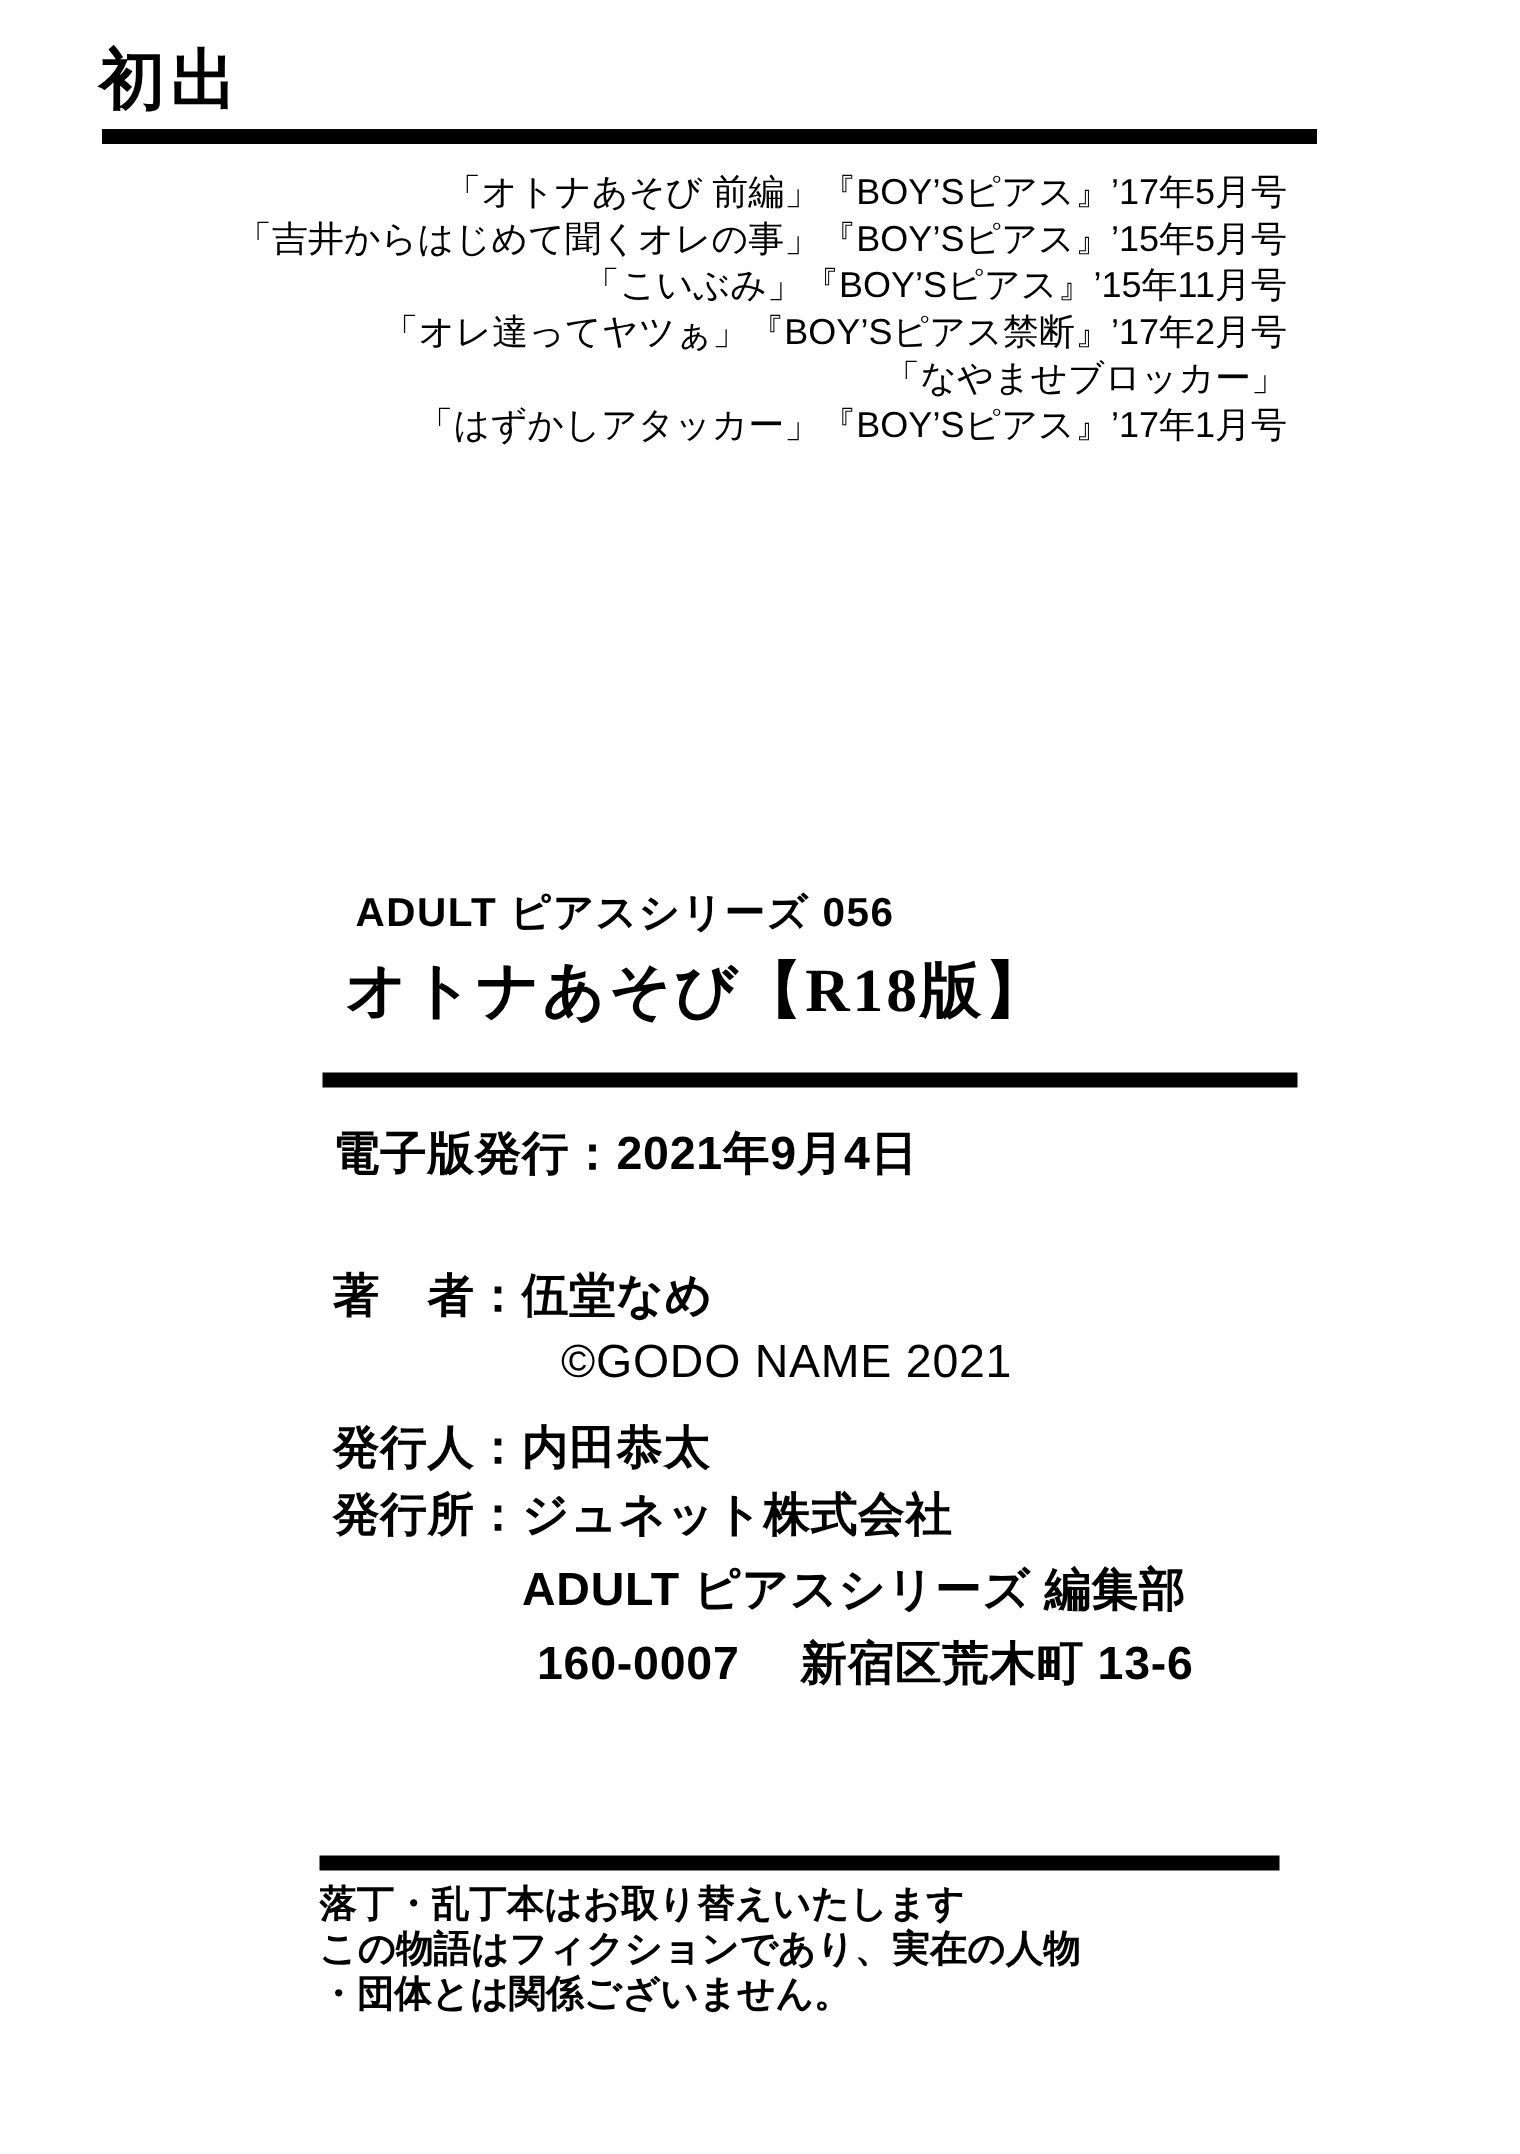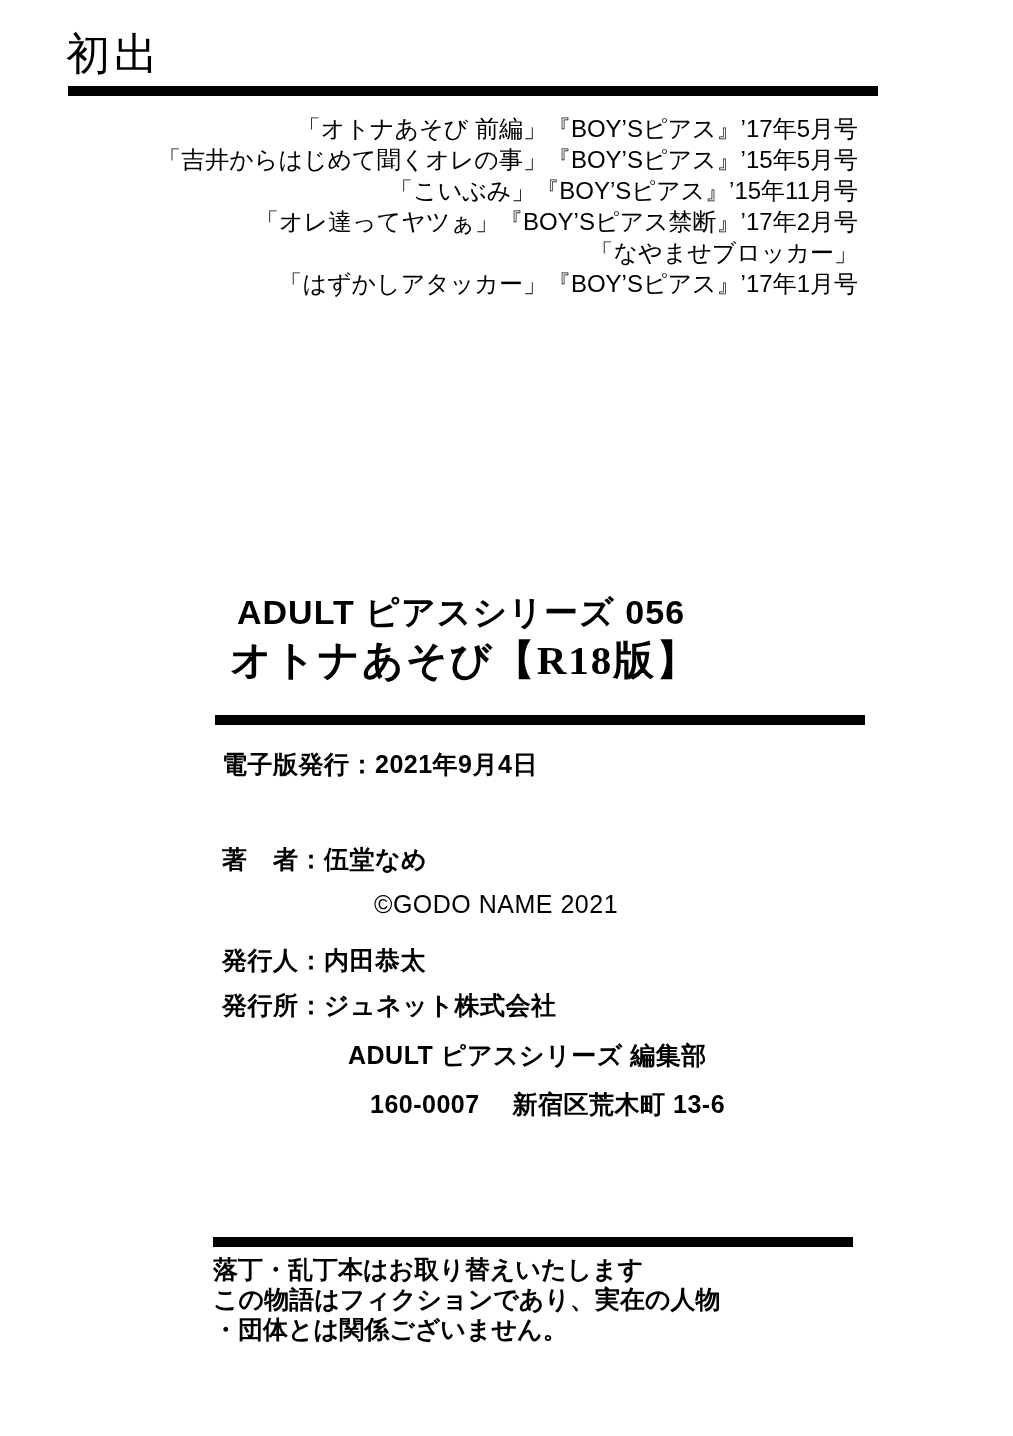--- a/index.html
+++ b/index.html
@@ -19,21 +19,21 @@
   .rule {
     position: absolute;
     background: #000000;
   }
   
   .heading {
     position: absolute;
     left: 66px;
     top: 30px;
     font-size: 44px;
-    font-weight: 400;
+    font-weight: 700;
     letter-spacing: 4px;
     line-height: 1.1;
     margin: 0;
   }
   .rule-top {
     left: 68px;
     top: 86px;
     width: 810px;
     height: 10px;
   }
@@ -52,21 +52,21 @@
     font-weight: 500;
     line-height: 31px;
     white-space: nowrap;
     margin-left: 33px;
   }
   
   .series-label {
     position: absolute;
     left: 237px;
     top: 590px;
-    font-size: 34px;
+    font-size: 27px;
     font-weight: 700;
     letter-spacing: 1px;
   }
   .book-title {
     position: absolute;
     left: 230px;
     top: 633px;
     font-family: "Liberation Serif", "DejaVu Serif", serif;
     font-size: 41px;
     font-weight: 600;
@@ -74,32 +74,32 @@
   }
   .rule-mid {
     left: 215px;
     top: 715px;
     width: 650px;
     height: 10px;
   }
   
   .info-line {
     position: absolute;
-    font-size: 25px;
+    font-size: 31px;
     font-weight: 600;
     letter-spacing: 0.5px;
     white-space: nowrap;
   }
   .l-digital   { left: 222px; top: 748px; }
   .l-author    { left: 222px; top: 843px; }
   .l-copyright { left: 340px; top: 890px; font-weight: 500; margin-left: 34px; }
   .l-pubperson { left: 222px; top: 944px; }
   .l-puboffice { left: 222px; top: 989px; }
   .l-editorial { left: 348px; top: 1039px; }
-  .l-address   { left: 370px; top: 1088px; text-align: center; }
+  .l-address   { left: 358px; top: 1088px; text-align: center; }
   
   .rule-bottom {
     left: 213px;
     top: 1237px;
     width: 640px;
     height: 10px;
   }
   .footer-notice {
     position: absolute;
     left: 213px;

